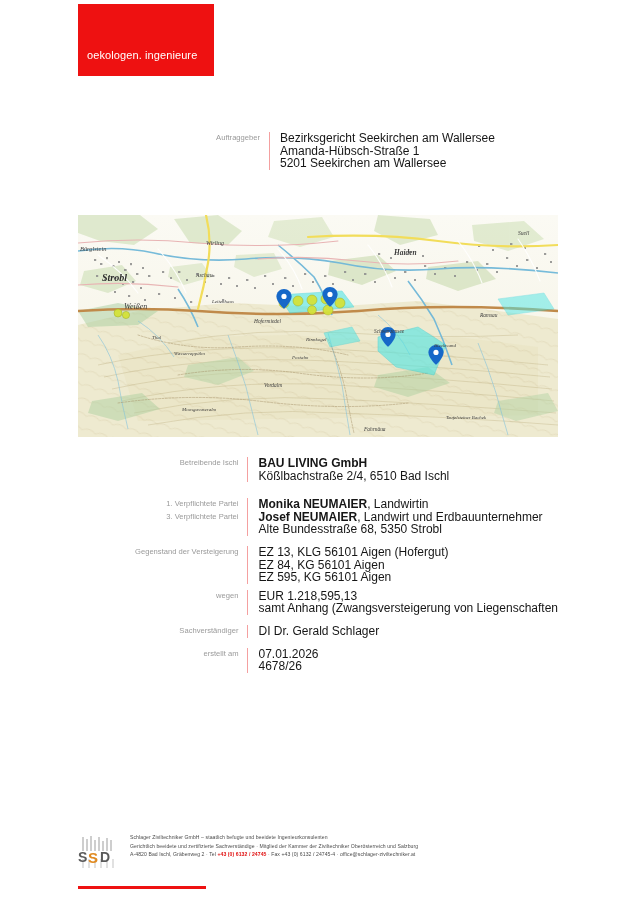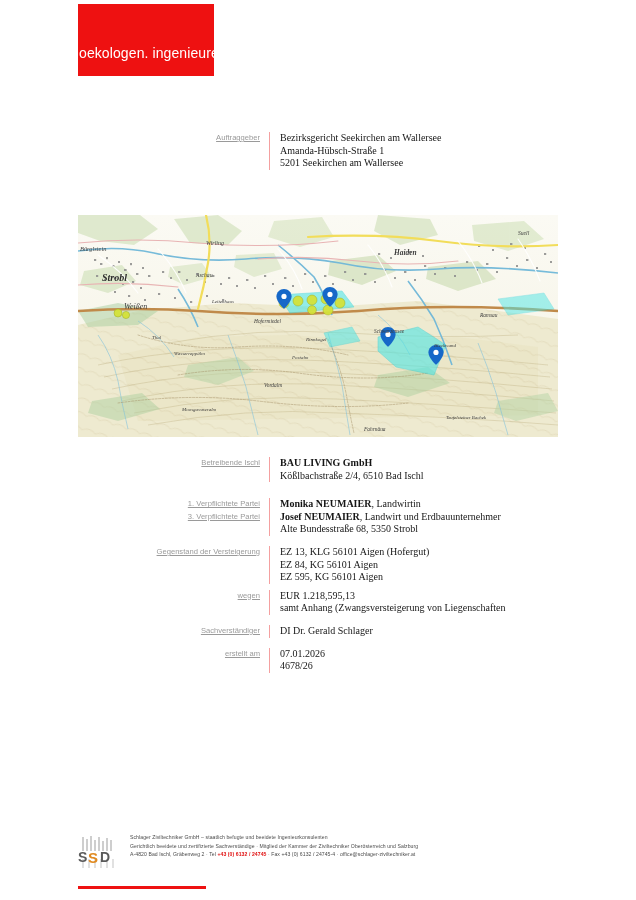--- a/index.html
+++ b/index.html
@@ -20,23 +20,23 @@
   #logo-block {
     position: absolute;
     left: 78px;
     top: 4px;
     width: 136px;
     height: 72px;
     background: #ee1111;
   }
   #logo-text {
     position: absolute;
-    left: 1px;
+    left: 9px;
     bottom: 15px;
-    font-size: 14px;
+    font-size: 11px;
     color: #ffffff;
     letter-spacing: 0.1px;
     white-space: nowrap;
   }
 
   
   .meta-table {
     position: absolute;
     left: 78px;
     width: 480px;
@@ -47,29 +47,27 @@
     padding: 0;
   }
   td.lab {
     width: 182px;
     text-align: right;
     padding-right: 9px;
     color: #9a9a9a;
     font-size: 7.6px;
     line-height: 12.6px;
     white-space: nowrap;
-    text-decoration: underline;
   }
   td.val {
     padding-left: 10px;
     border-left: 1.6px solid #f4a0a0;
-    font-size: 10px;
+    font-size: 12px;
     line-height: 12.6px;
     color: #161616;
-    font-family: Liberation Serif, serif;
   }
   td.spacer { height: 10px; }
   td.spacer.small { height: 6px; }
   .b { font-weight: bold; }
   .row-line { white-space: nowrap; }
 
   #meta-top { top: 132px; }
   #meta-bottom { top: 457px; }
 
   

